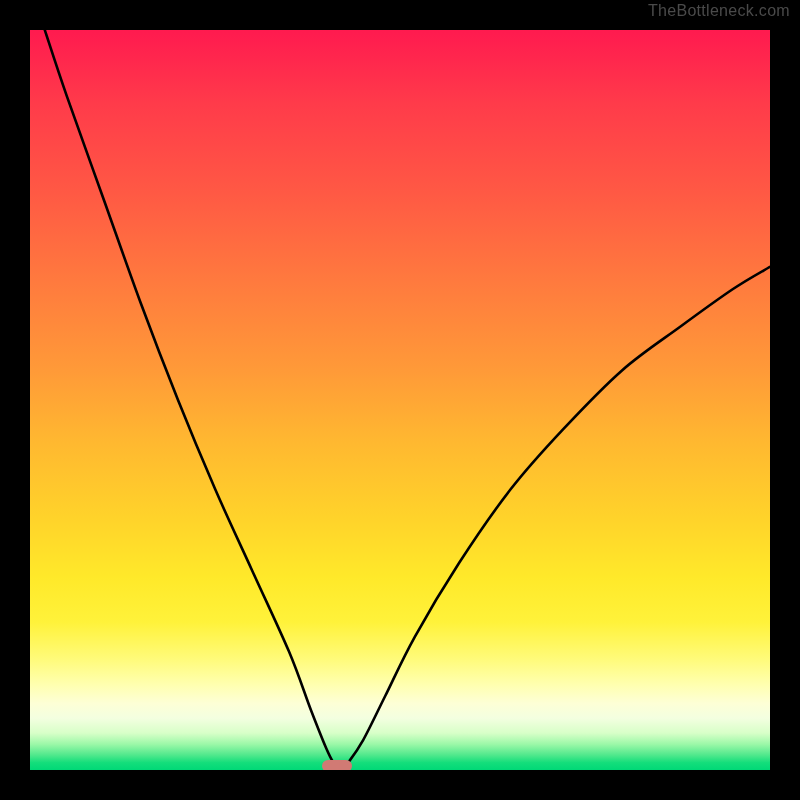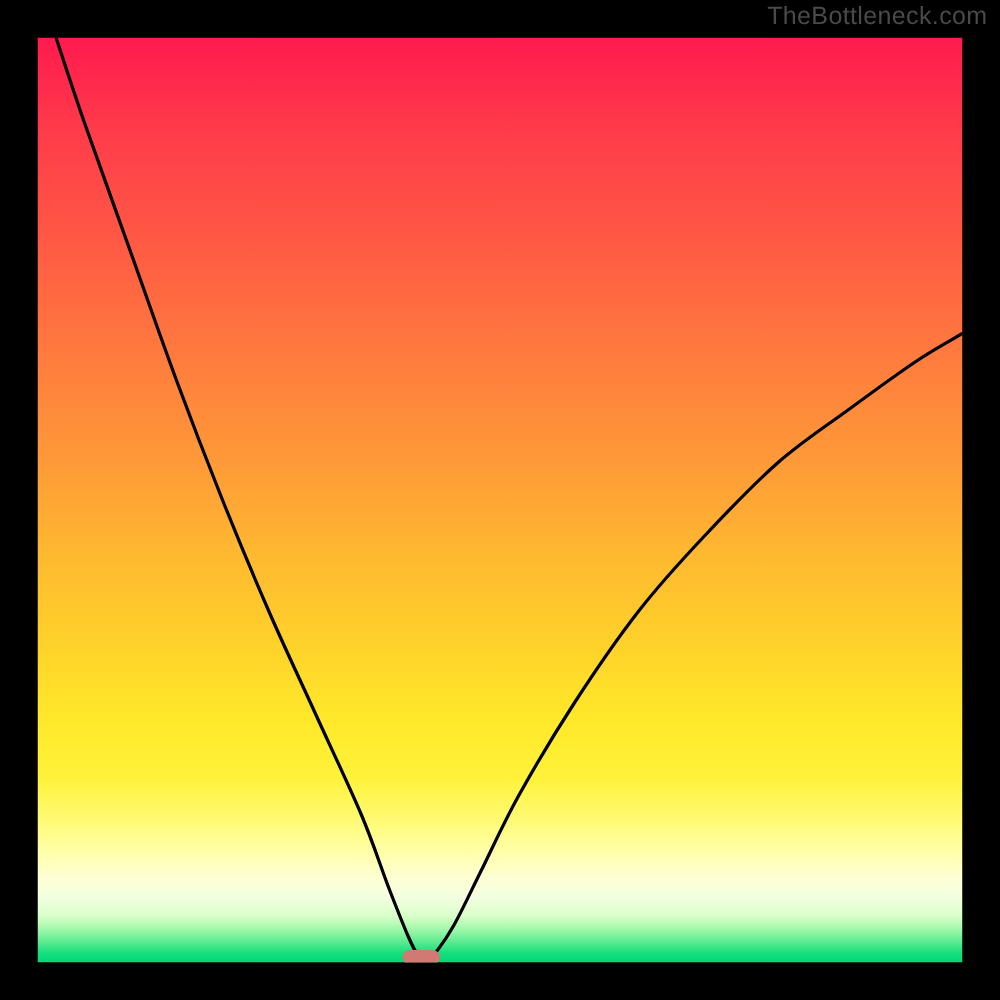--- a/index.html
+++ b/index.html
@@ -15,21 +15,21 @@
     position: relative;
     width: 800px;
     height: 800px;
     background: #000;
   }
   .watermark {
     position: absolute;
     top: 2px;
     right: 10px;
     color: #4a4a4a;
-    font-size: 20px;
+    font-size: 16px;
     font-weight: 500;
     letter-spacing: 0.3px;
     z-index: 10;
   }
   .plot-area {
     position: absolute;
     left: 30px;
     top: 30px;
     width: 740px;
     height: 740px;

